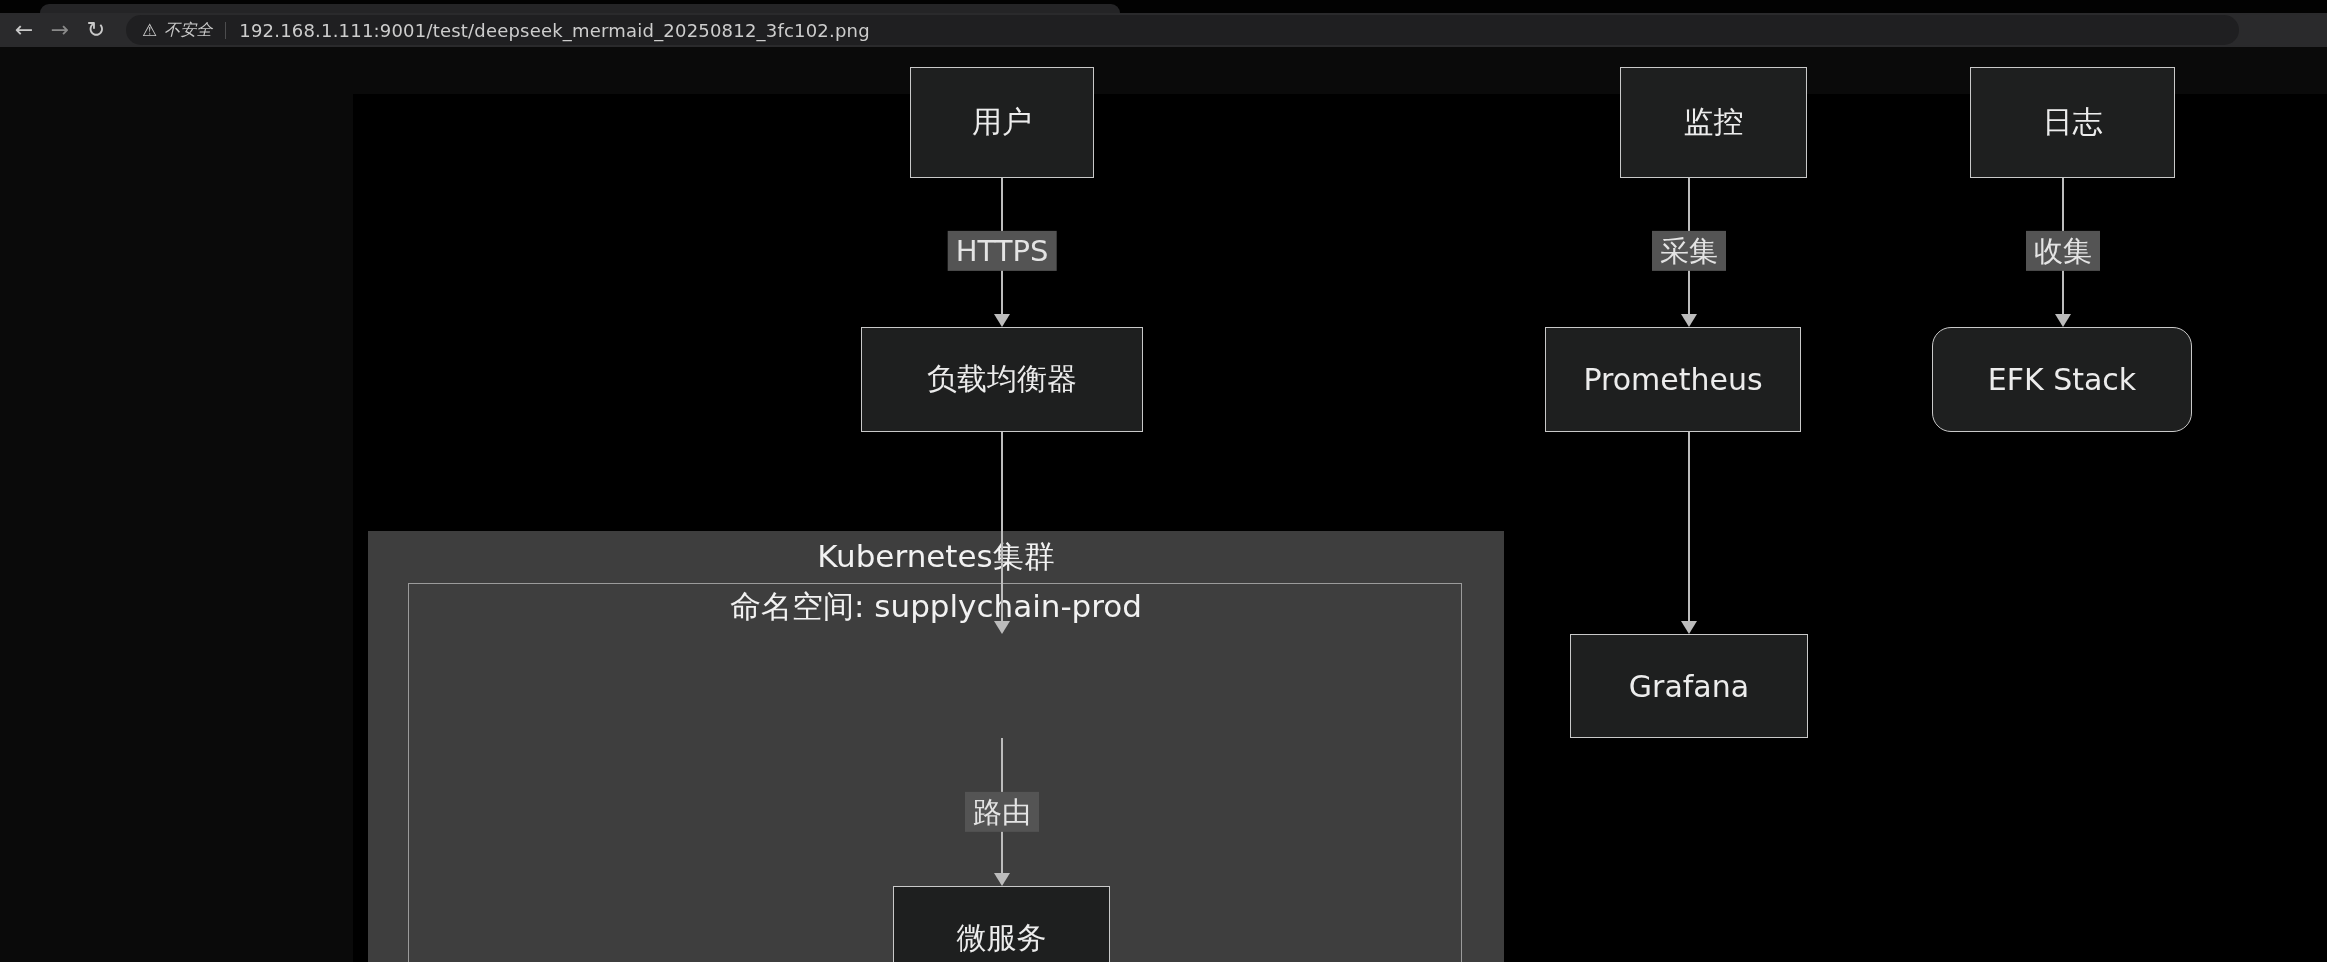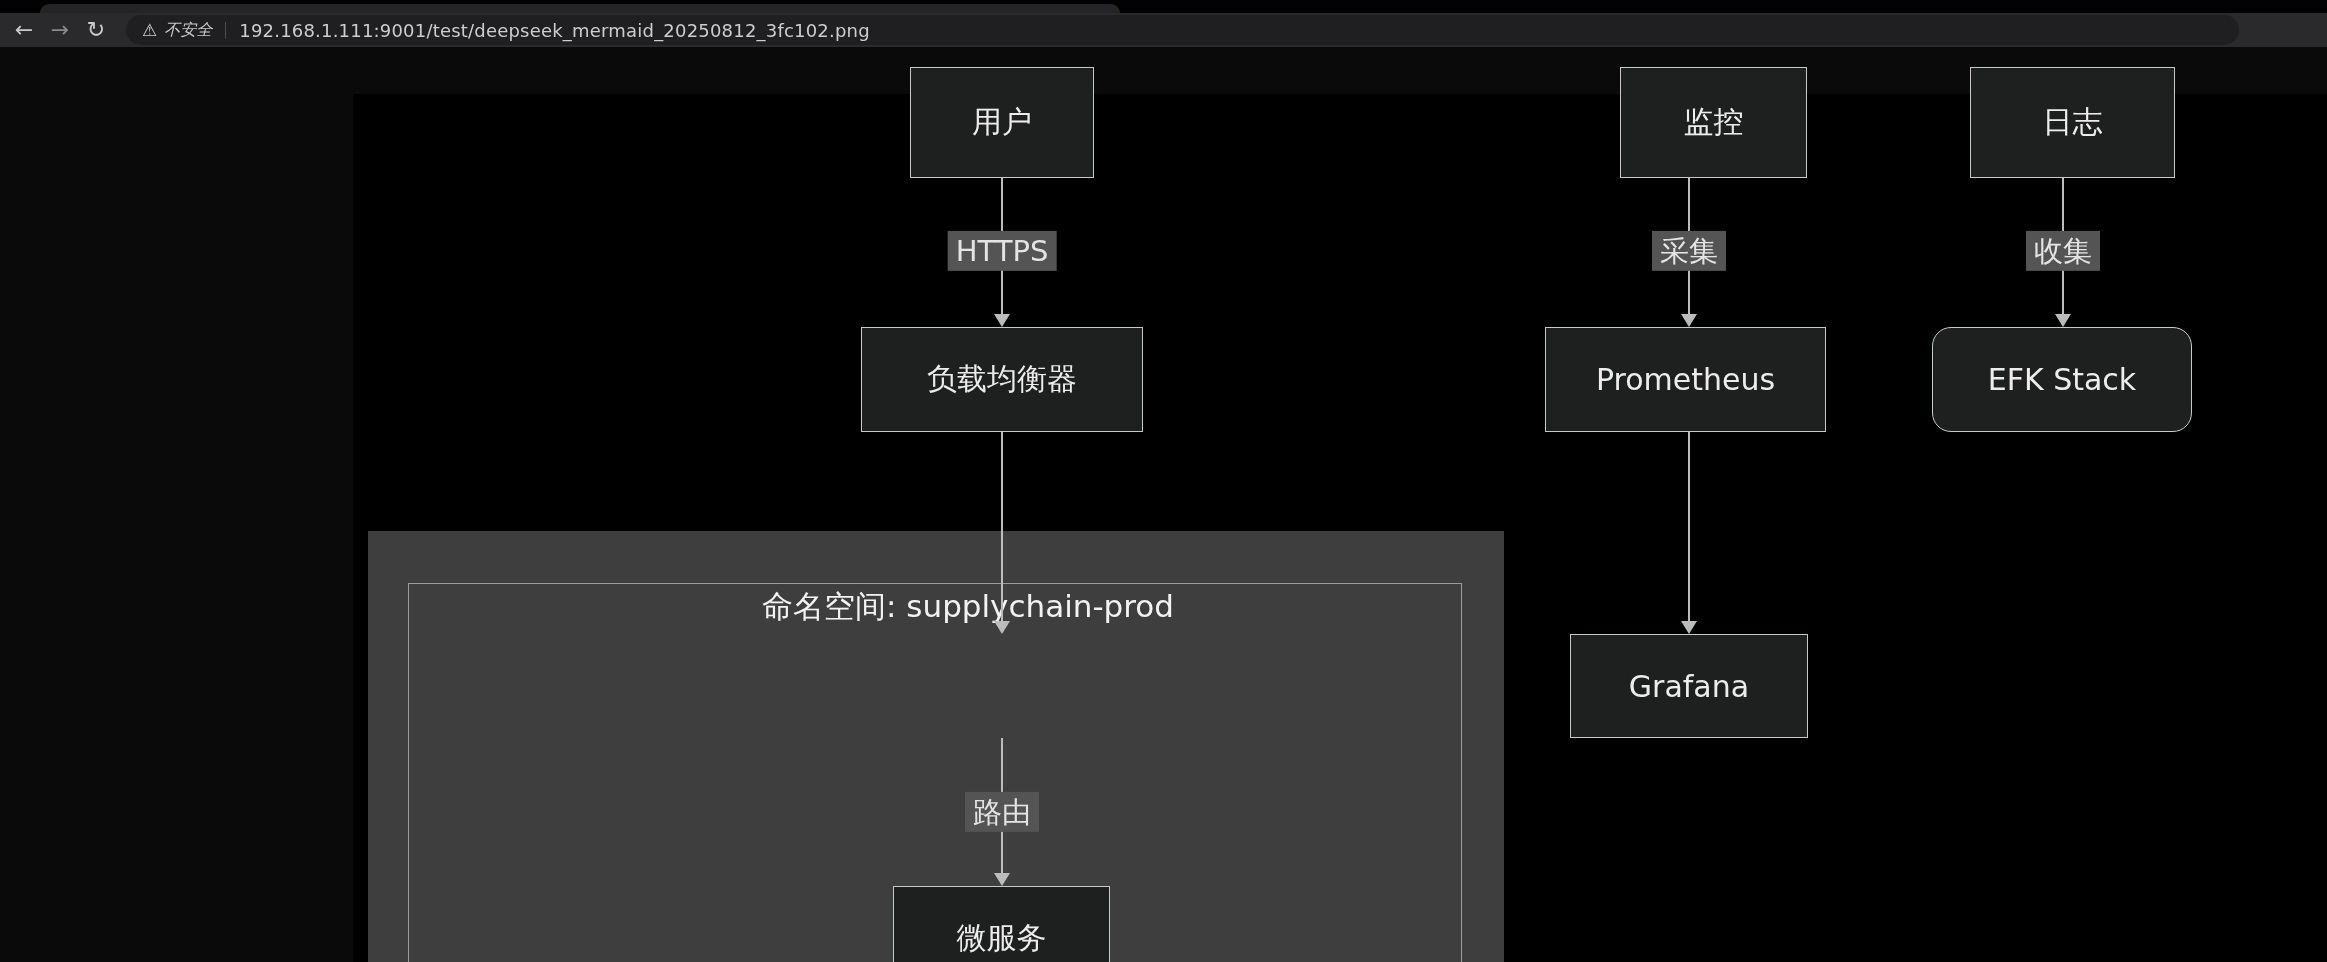--- a/index.html
+++ b/index.html
@@ -67,41 +67,42 @@
       <span class="url-text">192.168.1.111:9001/test/deepseek_mermaid_20250812_3fc102.png</span>
     </div>
   </div>
 
   <div class="content">
     <div class="png-area"></div>
   </div>
 
   <div class="canvas" id="diagram-canvas">
       <div class="cluster" style="left: 368px; top: 531px; width: 1136px; height: 600px;"></div>
+      <div class="cluster-label" style="left: 936px; top: 557px;">Kubernetes集群</div>
       <div class="cluster bordered" style="left: 408px; top: 583px; width: 1054px; height: 560px;"></div>
-      <div class="cluster-label" style="left: 936px; top: 607px; margin-left: 32px;">命名空间: supplychain-prod</div>
+      <div class="cluster-label" style="left: 936px; top: 607px;">命名空间: supplychain-prod</div>
       <div class="edge-line" style="left: 1001px; top: 178px; height: 137px;"></div>
       <div class="edge-arrow" style="left: 994px; top: 314px;"></div>
       <div class="edge-label" style="left: 1002px; top: 251px;">HTTPS</div>
       <div class="edge-line" style="left: 1001px; top: 432px; height: 190px;"></div>
       <div class="edge-arrow" style="left: 994px; top: 621px;"></div>
       <div class="edge-line" style="left: 1001px; top: 738px; height: 136px;"></div>
       <div class="edge-arrow" style="left: 994px; top: 873px;"></div>
       <div class="edge-label" style="left: 1002px; top: 812px;">路由</div>
       <div class="edge-line" style="left: 1688px; top: 178px; height: 137px;"></div>
       <div class="edge-arrow" style="left: 1681px; top: 314px;"></div>
       <div class="edge-label" style="left: 1689px; top: 251px;">采集</div>
       <div class="edge-line" style="left: 1688px; top: 432px; height: 190px;"></div>
       <div class="edge-arrow" style="left: 1681px; top: 621px;"></div>
       <div class="edge-line" style="left: 2062px; top: 178px; height: 137px;"></div>
       <div class="edge-arrow" style="left: 2055px; top: 314px;"></div>
       <div class="edge-label" style="left: 2063px; top: 251px;">收集</div>
       <div class="node" style="left: 910px; top: 67px; width: 184px; height: 111px;">用户</div>
       <div class="node" style="left: 861px; top: 327px; width: 282px; height: 105px;">负载均衡器</div>
       <div class="node" style="left: 893px; top: 886px; width: 217px; height: 104px;">微服务</div>
       <div class="node" style="left: 1596px; top: 67px; width: 187px; height: 111px; margin-left: 24px;">监控</div>
-      <div class="node" style="left: 1545px; top: 327px; width: 281px; height: 105px;">Prometheus</div>
+      <div class="node" style="left: 1545px; top: 327px; width: 256px; height: 105px;">Prometheus</div>
       <div class="node" style="left: 1570px; top: 634px; width: 238px; height: 104px;">Grafana</div>
       <div class="node" style="left: 1970px; top: 67px; width: 205px; height: 111px;">日志</div>
       <div class="node" style="left: 1932px; top: 327px; width: 260px; height: 105px; border-radius: 19px;">EFK Stack</div>
     </div>
 
 </div>
 
 </body></html>

